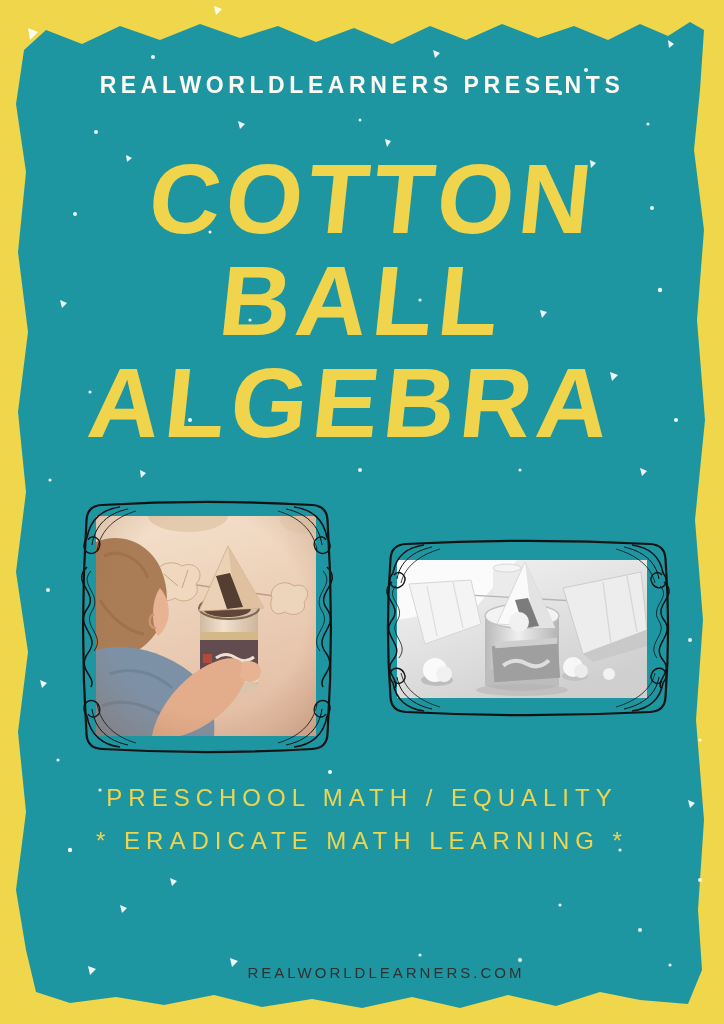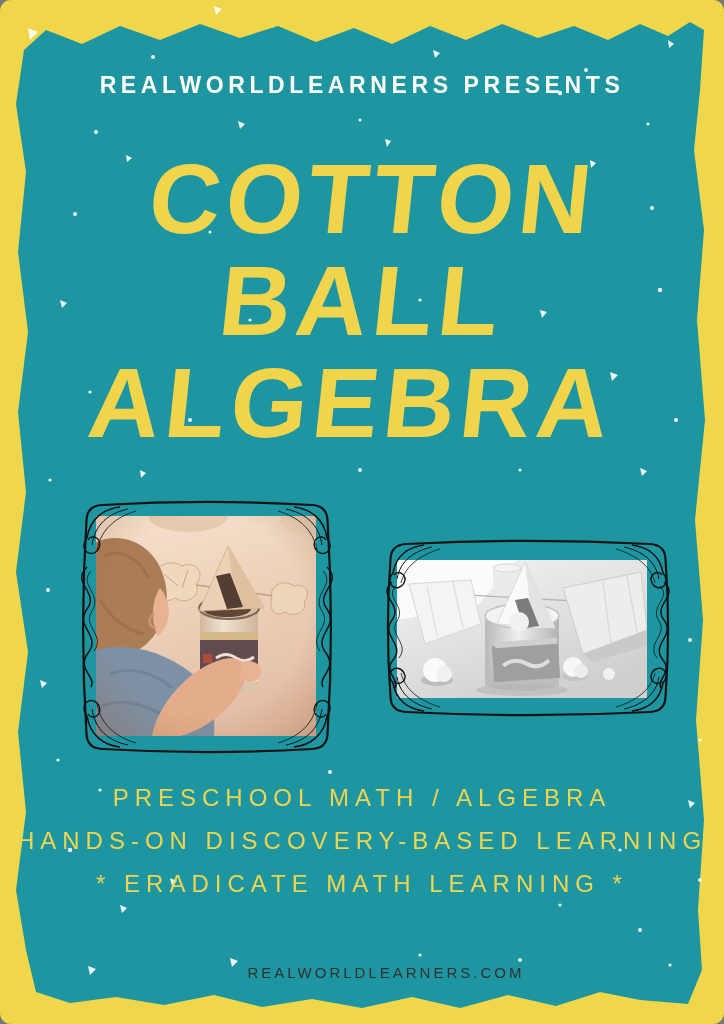--- a/index.html
+++ b/index.html
@@ -1,17 +1,17 @@
 <!DOCTYPE html>
 <html><head>
 <meta charset="utf-8">
 <style>
   html,body{margin:0;padding:0;background:#777;}
   .stage{position:relative;width:724px;height:1024px;margin:0 auto;overflow:hidden;
-         background:#F0D64A;font-family:"Liberation Sans",sans-serif;border-radius:11px;}
+         background:#F0D64A;font-family:"Liberation Sans",sans-serif;}
   
   .teal{position:absolute;inset:0;background:#1E96A2;
     clip-path:polygon(24px 50px,46px 30px,82px 44px,120px 26px,160px 40px,200px 24px,240px 38px,
       278px 26px,316px 42px,354px 28px,392px 44px,430px 26px,466px 40px,502px 24px,538px 38px,
       574px 26px,608px 40px,640px 24px,668px 36px,690px 22px,704px 30px,
       700px 90px,694px 150px,704px 230px,697px 320px,705px 420px,695px 520px,703px 620px,
       696px 720px,704px 820px,698px 910px,702px 970px,688px 1004px,
       640px 1000px,600px 992px,556px 1006px,508px 995px,460px 1008px,412px 997px,362px 1008px,
       312px 999px,262px 1007px,214px 995px,164px 1005px,116px 997px,70px 1003px,36px 992px,
       26px 950px,16px 890px,26px 812px,18px 732px,28px 652px,16px 572px,26px 492px,18px 412px,
@@ -257,19 +257,18 @@
         <use href="#cnrR" transform="translate(312,0) scale(-1,1)"></use>
         <use href="#cnrR" transform="translate(0,194) scale(1,-1)"></use>
         <use href="#cnrR" transform="translate(312,194) scale(-1,-1)"></use>
         <use href="#sideRf" transform="translate(0,95)"></use>
         <use href="#sideRf" transform="translate(312,95) scale(-1,1)"></use>
       </g>
     </svg>
   </figure>
 
   <div class="taglines">
-    <div>PRESCHOOL MATH / ALGEBRA</div>
-    <div>HANDS-ON DISCOVERY-BASED LEARNING</div>
+    <div>PRESCHOOL MATH / EQUALITY</div>
     <div>* ERADICATE MATH LEARNING *</div>
   </div>
 
   <div class="site">REALWORLDLEARNERS.COM</div>
 </div>
 
 </body></html>

